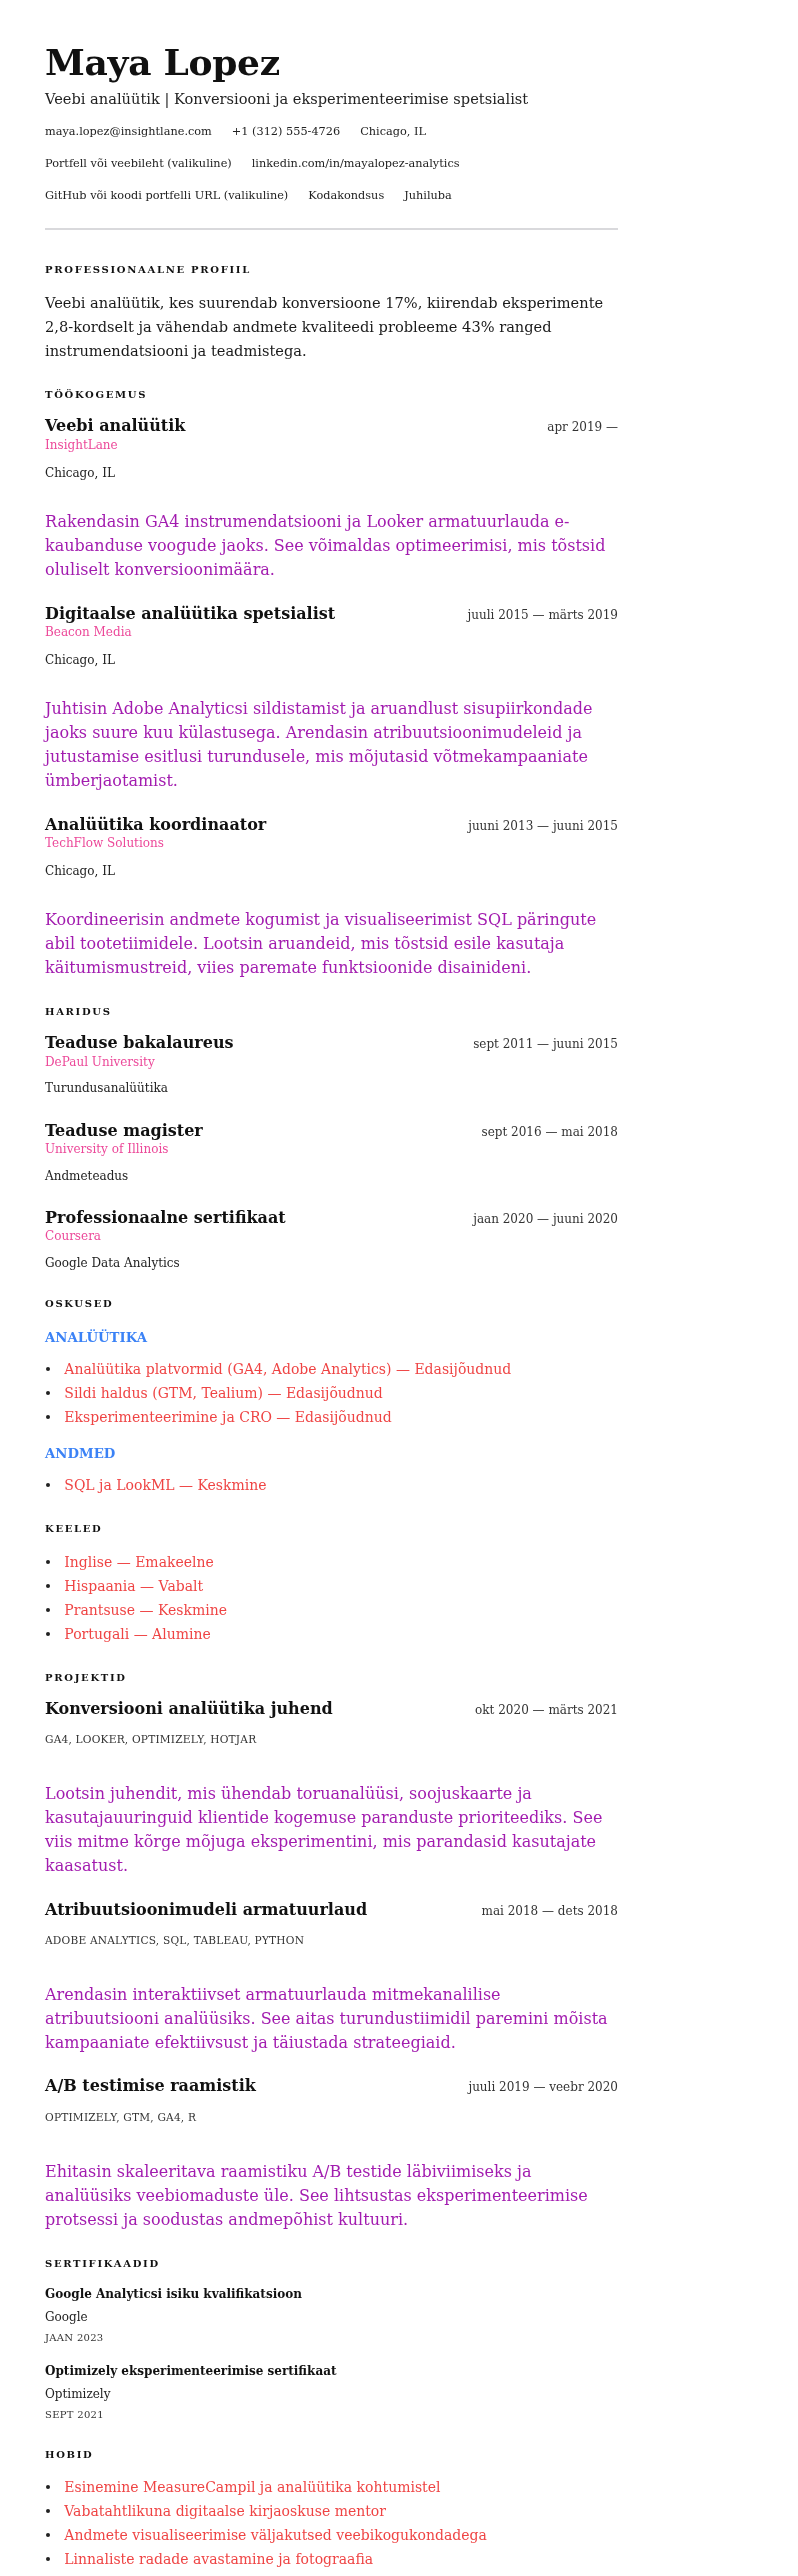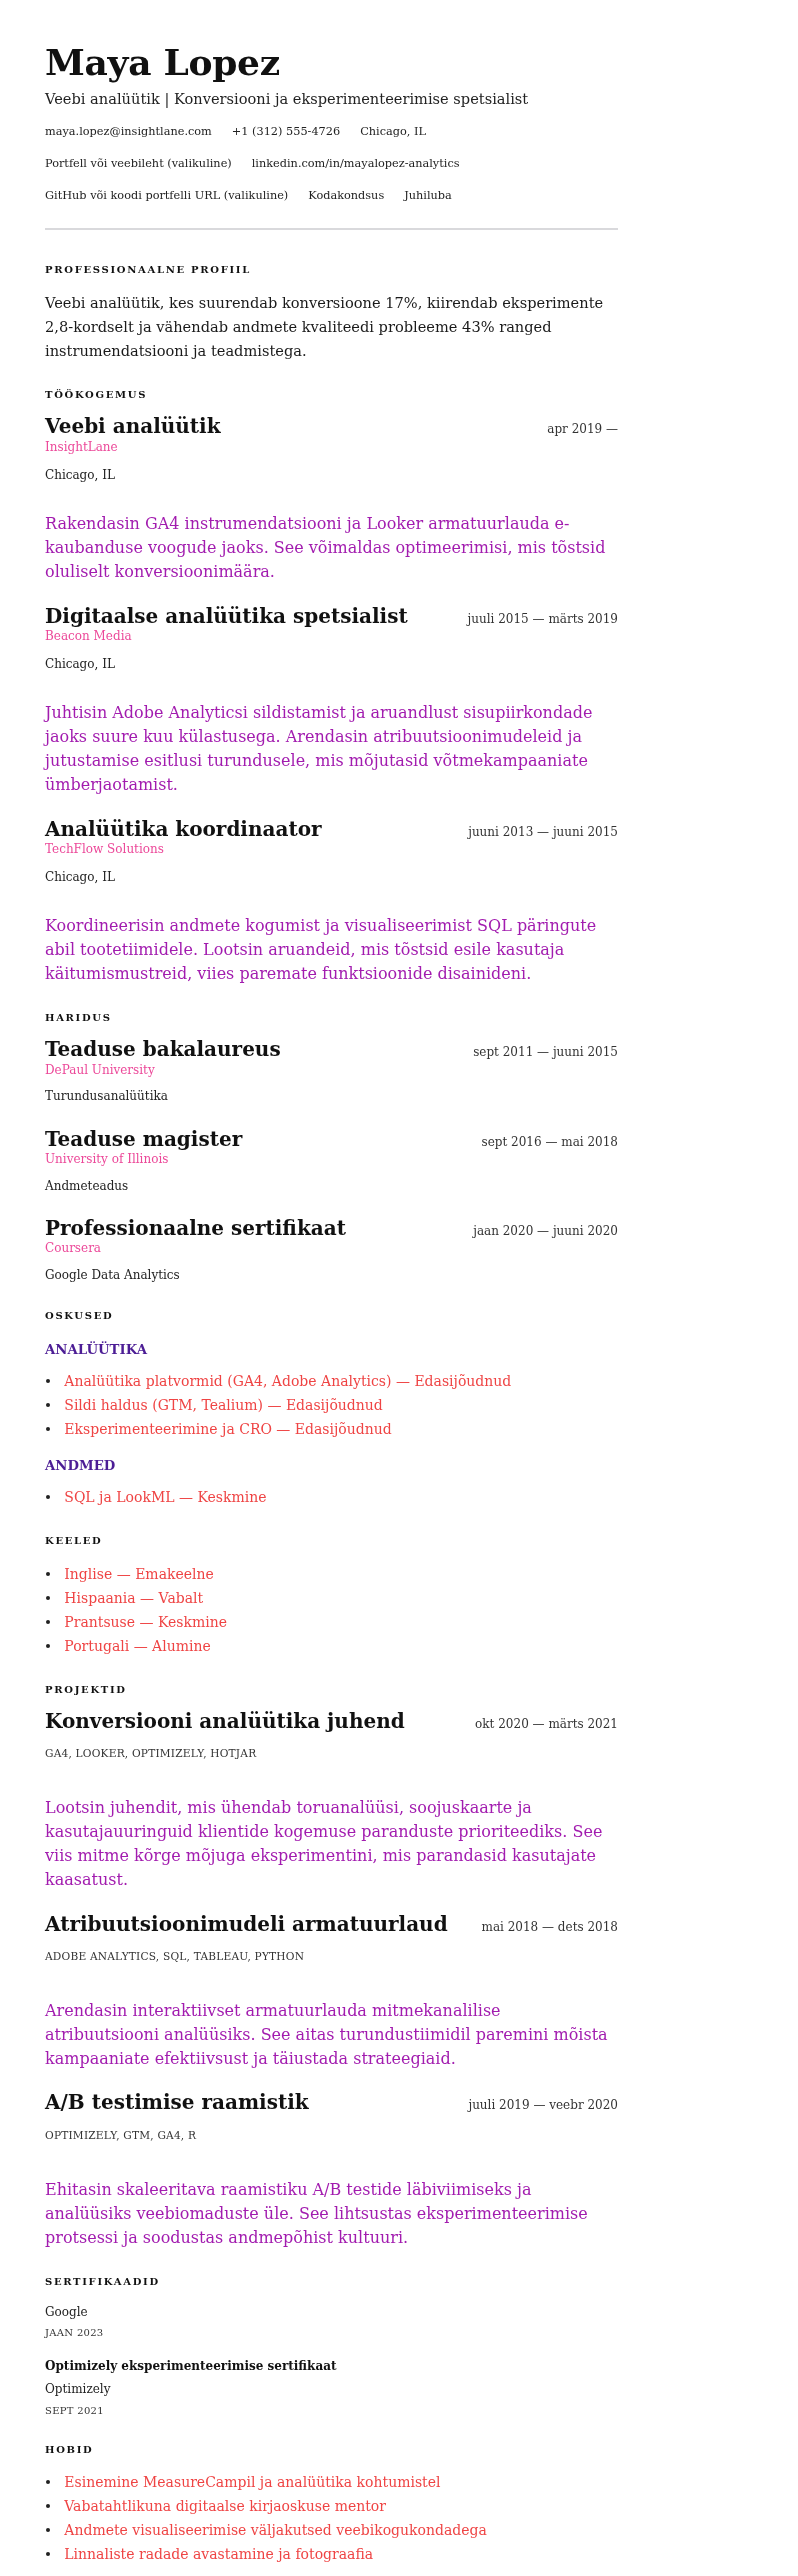--- a/index.html
+++ b/index.html
@@ -60,21 +60,21 @@
       color: #1a1a1a;
     }
     .sec { margin-top: 25px; }
     .entry { margin-top: 16px; }
     .entry-head {
       display: flex;
       justify-content: space-between;
       align-items: baseline;
     }
     .entry-title {
-      font-size: 20px;
+      font-size: 16px;
       font-weight: bold;
       line-height: 18.6px;
       color: #111;
     }
     .entry-date {
       font-size: 12px;
       line-height: 17.3px;
       color: #333;
       white-space: nowrap;
     }
@@ -97,21 +97,21 @@
     }
     .work .entry + .entry { margin-top: 22.6px; }
     .edu .entry + .entry { margin-top: 24px; }
     .edu .entry-loc { margin-top: 9.3px; }
     
     .skill-group-title {
       font-size: 13.3px;
       font-weight: bold;
       line-height: 17.3px;
       margin-top: 18.6px;
-      color: #4c1d95;
+      color: #3b82f6;
     }
     .bullets {
       list-style: none;
       margin-top: 10.6px;
     }
     .bullets li {
       font-size: 14px;
       line-height: 24px;
       color: #ef4444;
       position: relative;
@@ -313,20 +313,21 @@
       </div>
       <div class="proj-tech">OPTIMIZELY, GTM, GA4, R</div>
       <p class="entry-desc">Ehitasin skaleeritava raamistiku A/B testide läbiviimiseks ja analüüsiks veebiomaduste üle. See lihtsustas eksperimenteerimise protsessi ja soodustas andmepõhist kultuuri.</p>
     </div>
   </section>
 
   <section class="sec certs">
     <h2 class="section-title">Sertifikaadid</h2>
 
     <div class="cert">
+      <div class="cert-title">Google Analyticsi isiku kvalifikatsioon</div>
       <div class="cert-issuer">Google</div>
       <div class="cert-date">JAAN 2023</div>
     </div>
 
     <div class="cert">
       <div class="cert-title">Optimizely eksperimenteerimise sertifikaat</div>
       <div class="cert-issuer">Optimizely</div>
       <div class="cert-date">SEPT 2021</div>
     </div>
   </section>

